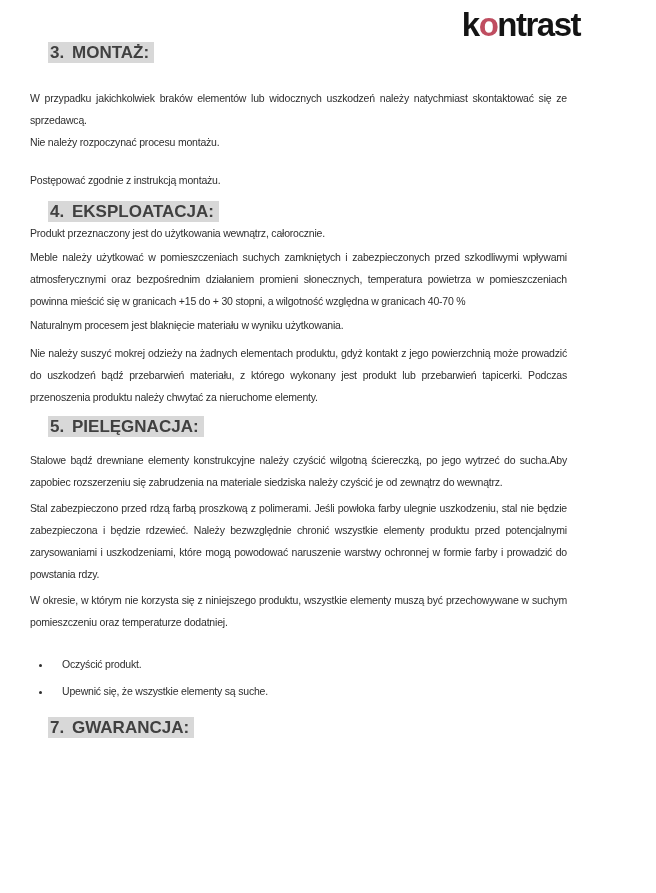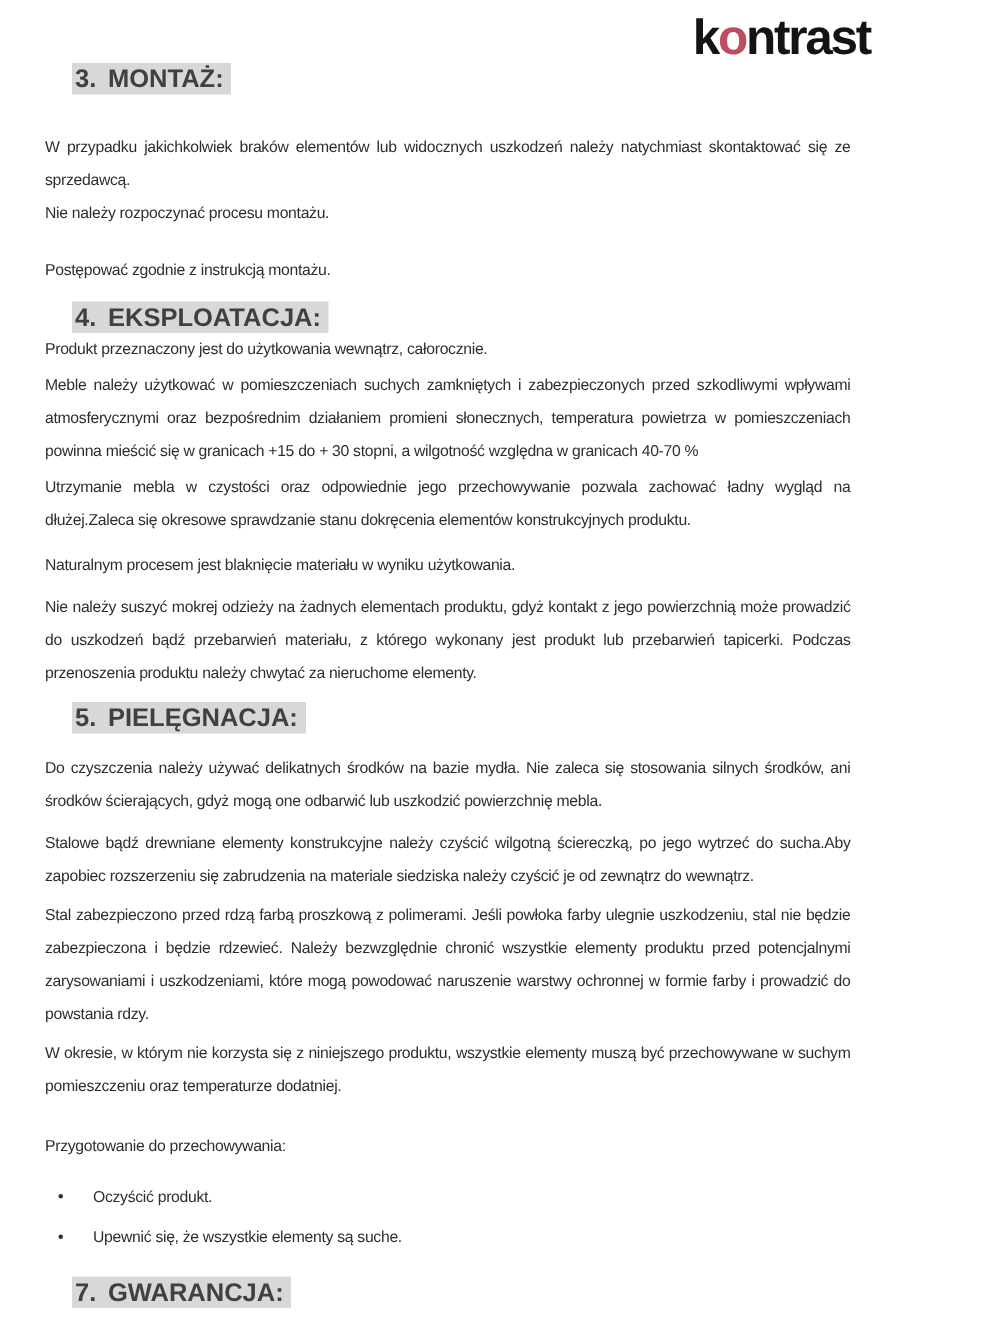--- a/index.html
+++ b/index.html
@@ -57,28 +57,25 @@
 <div class="page">
   <div class="logo"><span>k</span><span class="logo-o">o</span><span>ntrast</span></div>
   <div class="content" id="doc-content">
       <div class="heading" style="margin-bottom: 24px;"><span class="hl"><span class="h-num">3.</span><span class="h-title">MONTAŻ:</span></span></div>
       <div class="para" style="margin-bottom: 0px;">W przypadku jakichkolwiek braków elementów lub widocznych uszkodzeń należy natychmiast skontaktować się ze sprzedawcą.</div>
       <div class="para" style="margin-bottom: 16px;">Nie należy rozpoczynać procesu montażu.</div>
       <div class="para" style="margin-bottom: 10px;">Postępować zgodnie z instrukcją montażu.</div>
       <div class="heading" style=""><span class="hl"><span class="h-num">4.</span><span class="h-title">EKSPLOATACJA:</span></span></div>
       <div class="para" style="margin-bottom: 2px;">Produkt przeznaczony jest do użytkowania wewnątrz, całorocznie.</div>
       <div class="para" style="margin-bottom: 2px;">Meble należy użytkować w pomieszczeniach suchych zamkniętych i zabezpieczonych przed szkodliwymi wpływami atmosferycznymi oraz bezpośrednim działaniem promieni słonecznych, temperatura powietrza w pomieszczeniach powinna mieścić się w granicach +15 do + 30 stopni, a wilgotność względna w granicach 40-70 %</div>
-      <div class="para" style="margin-bottom: 8px;">Utrzymanie mebla w czystości oraz odpowiednie jego przechowywanie pozwala zachować ładny wygląd na dłużej.Zaleca się okresowe sprawdzanie stanu dokręcenia elementów konstrukcyjnych produktu.</div>
       <div class="para" style="margin-bottom: 6px;">Naturalnym procesem jest blaknięcie materiału w wyniku użytkowania.</div>
       <div class="para" style="margin-bottom: 8px;">Nie należy suszyć mokrej odzieży na żadnych elementach produktu, gdyż kontakt z jego powierzchnią może prowadzić do uszkodzeń bądź przebarwień materiału, z którego wykonany jest produkt lub przebarwień tapicerki. Podczas przenoszenia produktu należy chwytać za nieruchome elementy.</div>
       <div class="heading" style="margin-bottom: 12px;"><span class="hl"><span class="h-num">5.</span><span class="h-title">PIELĘGNACJA:</span></span></div>
-      <div class="para" style="margin-bottom: 6px;">Do czyszczenia należy używać delikatnych środków na bazie mydła. Nie zaleca się stosowania silnych środków, ani środków ścierających, gdyż mogą one odbarwić lub uszkodzić powierzchnię mebla.</div>
       <div class="para" style="margin-bottom: 4px;">Stalowe bądź drewniane elementy konstrukcyjne należy czyścić wilgotną ściereczką, po jego wytrzeć do sucha.Aby zapobiec rozszerzeniu się zabrudzenia na materiale siedziska należy czyścić je od zewnątrz do wewnątrz.</div>
       <div class="para" style="margin-bottom: 4px;">Stal zabezpieczono przed rdzą farbą proszkową z polimerami. Jeśli powłoka farby ulegnie uszkodzeniu, stal nie będzie zabezpieczona i będzie rdzewieć. Należy bezwzględnie chronić wszystkie elementy produktu przed potencjalnymi zarysowaniami i uszkodzeniami, które mogą powodować naruszenie warstwy ochronnej w formie farby i prowadzić do powstania rdzy.</div>
       <div class="para" style="margin-bottom: 18px;">W okresie, w którym nie korzysta się z niniejszego produktu, wszystkie elementy muszą być przechowywane w suchym pomieszczeniu oraz temperaturze dodatniej.</div>
-      <div class="para" style="margin-bottom: 10px;">Przygotowanie do przechowywania:</div>
       <ul class="bullets" style="margin-bottom: 12px;">
         <li>Oczyścić produkt.</li>
         <li>Upewnić się, że wszystkie elementy są suche.</li>
       </ul>
       <div class="heading" style="margin-bottom: 0px;"><span class="hl"><span class="h-num">7.</span><span class="h-title">GWARANCJA:</span></span></div>
     </div>
 </div>
 
 </body></html>

